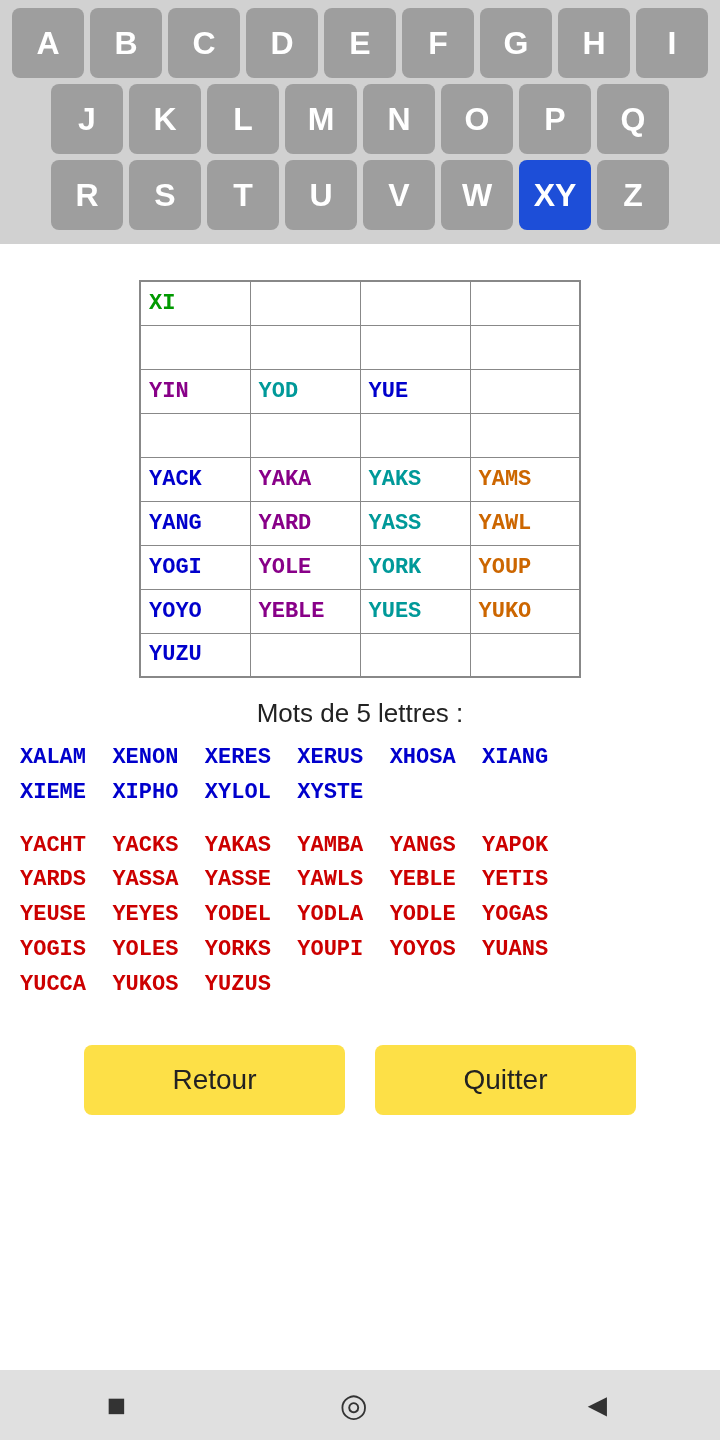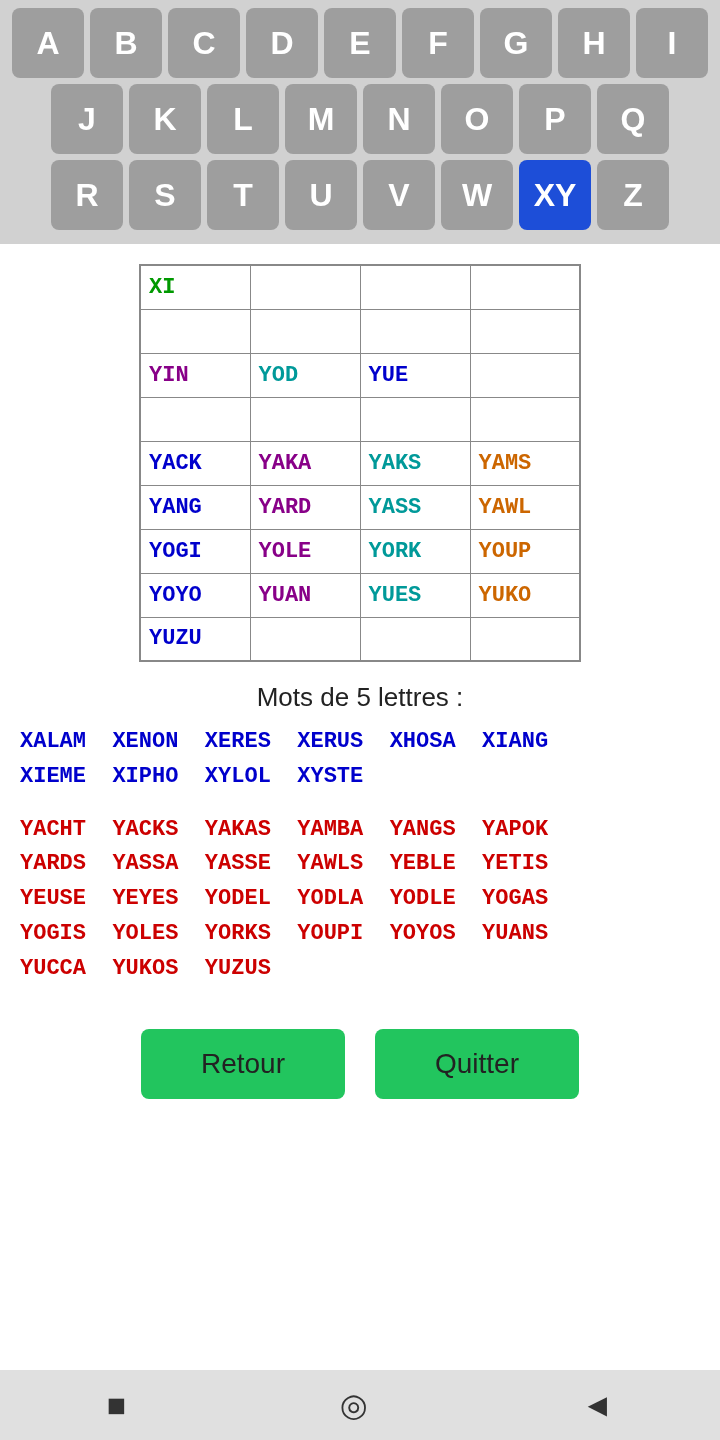--- a/index.html
+++ b/index.html
@@ -42,21 +42,21 @@
     .key-btn.active {
       background: #1d4ed8;
       color: #fff;
     }
 
     
     .word-table-section {
       width: 100%;
       display: flex;
       justify-content: center;
-      padding: 20px 0 10px 0;
+      padding: 36px 0 10px 0;
     }
     .word-table {
       border-collapse: collapse;
       border: 2px solid #888;
     }
     .word-table td {
       width: 110px;
       height: 44px;
       border: 1px solid #888;
       font-family: 'Courier New', monospace;
@@ -92,23 +92,23 @@
     .five-words-row.blue { color: #0000cc; }
     .five-words-row.red { color: #cc0000; }
 
     
     .action-buttons {
       display: flex;
       gap: 30px;
       margin: 30px 0 20px 0;
     }
     .action-btn {
-      width: 204px;
+      width: 261px;
       height: 70px;
-      background: #22c55e;
+      background: #fde047;
       border: none;
       border-radius: 8px;
       font-size: 28px;
       color: #222;
       cursor: pointer;
     }
 
     
     .nav-bar {
       width: 100%;
@@ -206,21 +206,21 @@
       <td class="col-orange">YAWL</td>
     </tr>
     <tr>
       <td class="col-blue">YOGI</td>
       <td class="col-purple">YOLE</td>
       <td class="col-teal">YORK</td>
       <td class="col-orange">YOUP</td>
     </tr>
     <tr>
       <td class="col-blue">YOYO</td>
-      <td class="col-purple">YUAN</td>
+      <td class="col-purple">YEBLE</td>
       <td class="col-teal">YUES</td>
       <td class="col-orange">YUKO</td>
     </tr>
     <tr>
       <td class="col-blue">YUZU</td>
       <td></td>
       <td></td>
       <td></td>
     </tr>
   </tbody>

